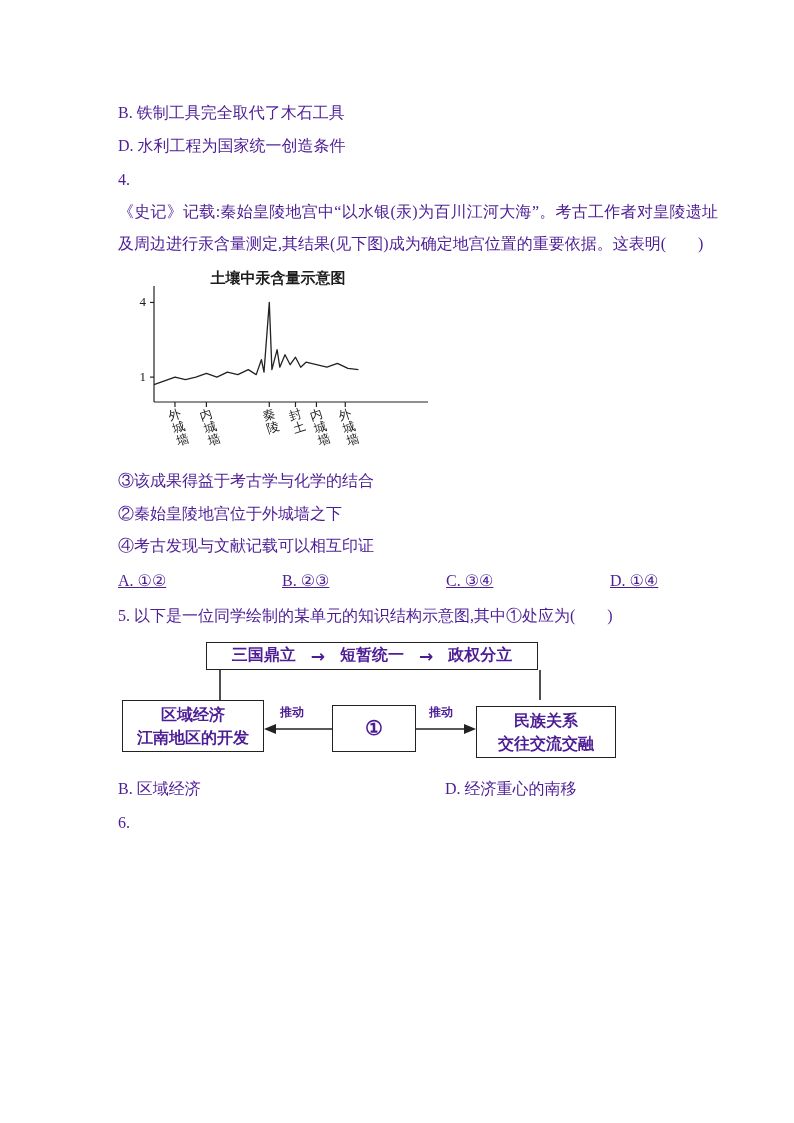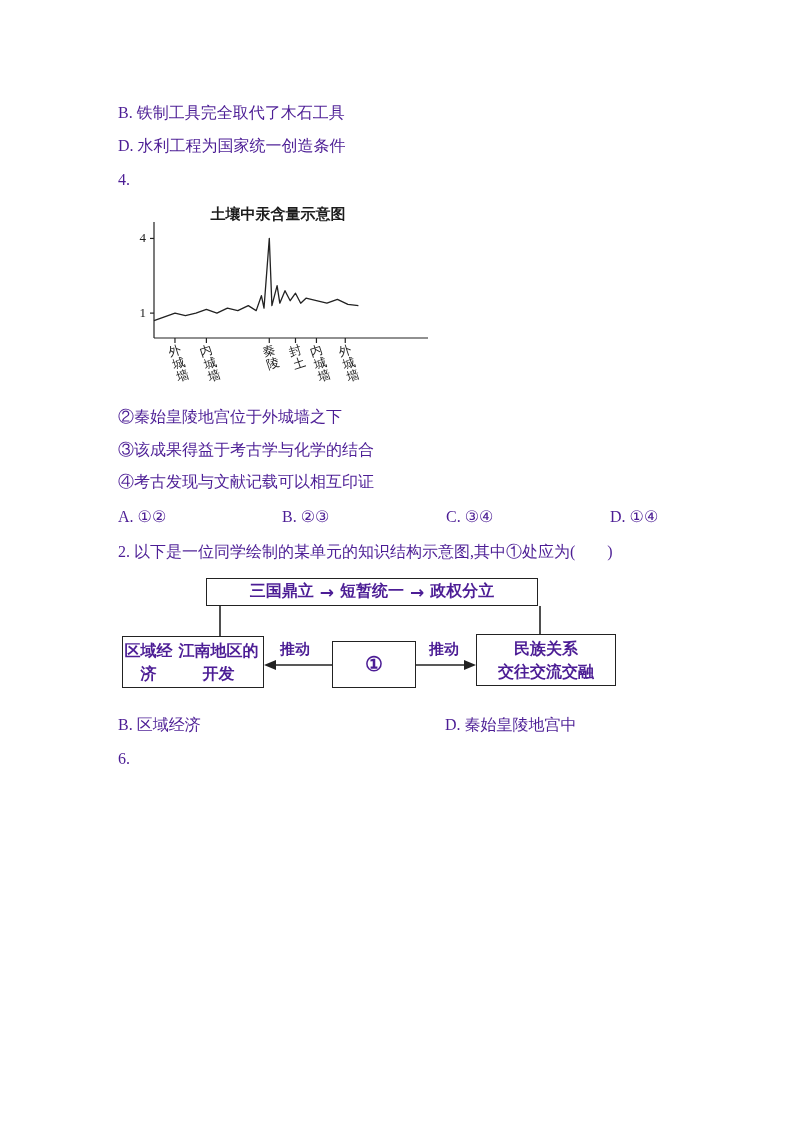--- a/index.html
+++ b/index.html
@@ -20,49 +20,50 @@
   .q-number { line-height: 33px; margin-top: 1px; }
   .stem { margin: 0; line-height: 32px; text-align: justify; }
   .chart-fig { margin: 10px 0 6px 8px; }
   .chart-fig svg text { font-family: "Liberation Serif", "DejaVu Serif", serif; fill: #1c1c1c; }
   .c-title { font-size: 15px; font-weight: bold; }
   .c-tick { font-size: 13px; }
   .c-xlab { font-size: 12.5px; }
   .axis { stroke: #222; stroke-width: 1.2; fill: none; }
   .series { stroke: #222; stroke-width: 1.3; fill: none; stroke-linejoin: round; }
   .stmt { line-height: 32.5px; }
-  .opts-row { display: grid; grid-template-columns: 164px 164px 164px auto; line-height: 33px; margin-top: 1px; }
+  .opts-row { display: grid; grid-template-columns: 164px 164px 164px auto; line-height: 33px; margin-top: 1px; text-decoration: underline; }
   .q5-line { line-height: 33px; margin-top: 2px; }
   .diagram { position: relative; width: 500px; height: 118px; margin: 10px 0 12px 2px; font-weight: bold; }
   .dsvg { position: absolute; inset: 0; width: 100%; height: 100%; }
   .dline { stroke: #222; stroke-width: 1.6; fill: none; }
   .dhead { fill: #222; stroke: none; }
   .dbox {
     position: absolute; border: 1.7px solid #222; background: #fff;
     display: flex; align-items: center; justify-content: center; text-align: center;
   }
-  .top-box { left: 86px; top: 0; width: 332px; height: 28px; gap: 6px; font-size: 16px; flex-direction: row; }
+  .top-box { left: 86px; top: 0; width: 332px; height: 28px; gap: 15px; font-size: 16px; flex-direction: row; }
   .flow-arrow { font-family: "DejaVu Sans", sans-serif; font-size: 17px; }
-  .left-box  { left: 2px;  top: 58px; width: 142px; height: 52px; flex-direction: row; line-height: 23px; }
+  .left-box  { left: 2px;  top: 58px; width: 142px; height: 52px; flex-direction: column; line-height: 23px; }
   .center-box{ left: 212px; top: 63px; width: 84px; height: 47px; font-size: 20px; }
-  .right-box { left: 356px; top: 56px; width: 140px; height: 52px; flex-direction: column; line-height: 23px; justify-content: center; }
-  .push-label { position: absolute; top: 62px; font-size: 15px; font-weight: bold; }
+  .right-box { left: 356px; top: 64px; width: 140px; height: 52px; flex-direction: column; line-height: 23px; justify-content: center; }
+  .push-label { position: absolute; top: 62px; font-size: 12px; font-weight: bold; }
   .push-left  { left: 160px; }
   .push-right { left: 309px; }
   .opts-grid { display: grid; grid-template-columns: 327px auto; line-height: 33px; }
 </style>
 </head>
 <body>
 
 <div class="page">
 
   <div class="opt-line">B. 铁制工具完全取代了木石工具</div>
   <div class="opt-line">D. 水利工程为国家统一创造条件</div>
 
   <div class="q-number">4.</div>
+  <p class="stem">《史记》记载:秦始皇陵地宫中“以水银(汞)为百川江河大海”。考古工作者对皇陵遗址及周边进行汞含量测定,其结果(见下图)成为确定地宫位置的重要依据。这表明(　　)</p>
 
   <figure class="chart-fig" style="margin:10px 0 6px 8px;">
     <svg id="mercury-chart" width="340" height="185" viewBox="0 0 340 185">
         <text x="152" y="13" text-anchor="middle" class="c-title">土壤中汞含量示意图</text>
         <line x1="28" y1="132" x2="28" y2="16" class="axis"></line>
         <line x1="28" y1="132" x2="302" y2="132" class="axis"></line>
         <line x1="24" y1="107.11111111111111" x2="28" y2="107.11111111111111" class="axis"></line>
         <text x="20" y="111.11111111111111" text-anchor="end" class="c-tick">1</text>
         <line x1="24" y1="32.44444444444446" x2="28" y2="32.44444444444446" class="axis"></line>
         <text x="20" y="36.44444444444446" text-anchor="end" class="c-tick">4</text>
@@ -75,32 +76,32 @@
         <text x="143.28" y="149" text-anchor="middle" class="c-xlab" transform="rotate(-18 143.28 146)"><tspan x="143.28" dy="0">秦</tspan><tspan x="143.28" dy="13">陵</tspan></text>
         <line x1="169.48000000000002" y1="132" x2="169.48000000000002" y2="137" class="axis"></line>
         <text x="169.48000000000002" y="149" text-anchor="middle" class="c-xlab" transform="rotate(-18 169.48000000000002 146)"><tspan x="169.48000000000002" dy="0">封</tspan><tspan x="169.48000000000002" dy="13">土</tspan></text>
         <line x1="190.44" y1="132" x2="190.44" y2="137" class="axis"></line>
         <text x="190.44" y="149" text-anchor="middle" class="c-xlab" transform="rotate(-18 190.44 146)"><tspan x="190.44" dy="0">内</tspan><tspan x="190.44" dy="13">城</tspan><tspan x="190.44" dy="13">墙</tspan></text>
         <line x1="219.26" y1="132" x2="219.26" y2="137" class="axis"></line>
         <text x="219.26" y="149" text-anchor="middle" class="c-xlab" transform="rotate(-18 219.26 146)"><tspan x="219.26" dy="0">外</tspan><tspan x="219.26" dy="13">城</tspan><tspan x="219.26" dy="13">墙</tspan></text>
       </svg>
   </figure>
 
+  <div class="stmt">③该成果得益于考古学与化学的结合</div>
   <div class="stmt">②秦始皇陵地宫位于外城墙之下</div>
-  <div class="stmt">③该成果得益于考古学与化学的结合</div>
   <div class="stmt">④考古发现与文献记载可以相互印证</div>
 
   <div class="opts-row">
     <span>A. ①②</span>
     <span>B. ②③</span>
     <span>C. ③④</span>
     <span>D. ①④</span>
   </div>
 
-  <div class="q5-line">2. 以下是一位同学绘制的某单元的知识结构示意图,其中①处应为(　　)</div>
+  <div class="q5-line">5. 以下是一位同学绘制的某单元的知识结构示意图,其中①处应为(　　)</div>
 
   <div class="diagram">
     <svg class="dsvg" viewBox="0 0 500 118">
       <path class="dline" d="M100 28 L100 58"></path>
       <path class="dline" d="M420 28 L420 58"></path>
       <path class="dline" d="M212 87 L154 87"></path>
       <polygon class="dhead" points="144,87 156,82 156,92"></polygon>
       <path class="dline" d="M296 87 L346 87"></path>
       <polygon class="dhead" points="356,87 344,82 344,92"></polygon>
     </svg>
@@ -124,18 +125,18 @@
       <div>民族关系</div>
       <div>交往交流交融</div>
     </div>
 
     <span class="push-label push-left">推动</span>
     <span class="push-label push-right">推动</span>
   </div>
 
   <div class="opts-grid">
     <span>B. 区域经济</span>
-    <span>D. 秦始皇陵地宫中</span>
+    <span>D. 经济重心的南移</span>
   </div>
 
   <div class="q-number">6.</div>
 
 </div>
 
 </body></html>

